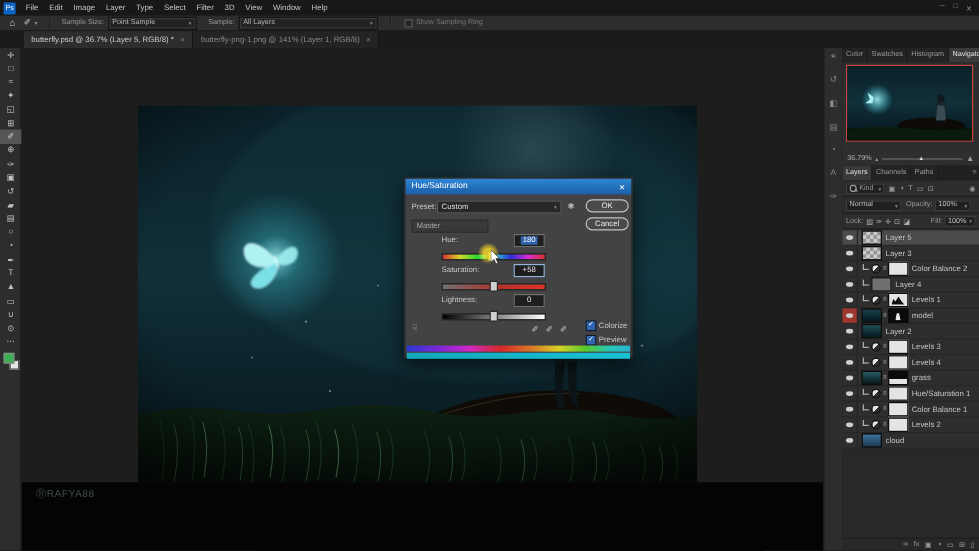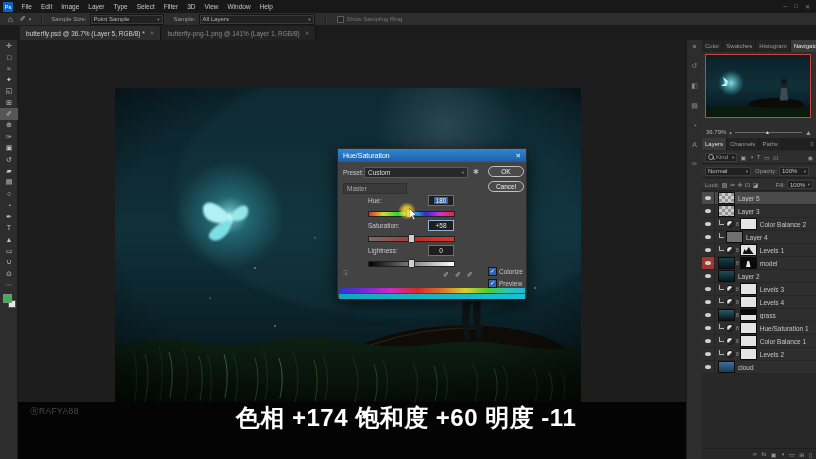--- a/index.html
+++ b/index.html
@@ -367,21 +367,20 @@
           <circle cx="200" cy="150" r=".8"></circle>
           <circle cx="420" cy="200" r="1"></circle>
         <circle cx="390" cy="160" r=".7"></circle>
           <circle cx="160" cy="238" r=".9"></circle>
       </g>
       <rect width="466" height="314" fill="url(#vig)"></rect>
     </svg>
     <div class="blackstrip"></div>
   </div>
 
-  <div class="caption">色相 +174 饱和度 +60 明度 -11</div>
   <div class="watermark">ⓇRAFYA88</div>
 
   <div class="dialog">
     <div class="dtitle">
       <span>Hue/Saturation</span>
       <span class="dclose">✕</span>
     </div>
     <div class="dbody">
       <span class="dlab d-preset-lab">Preset:</span>
       <span class="d-preset">

